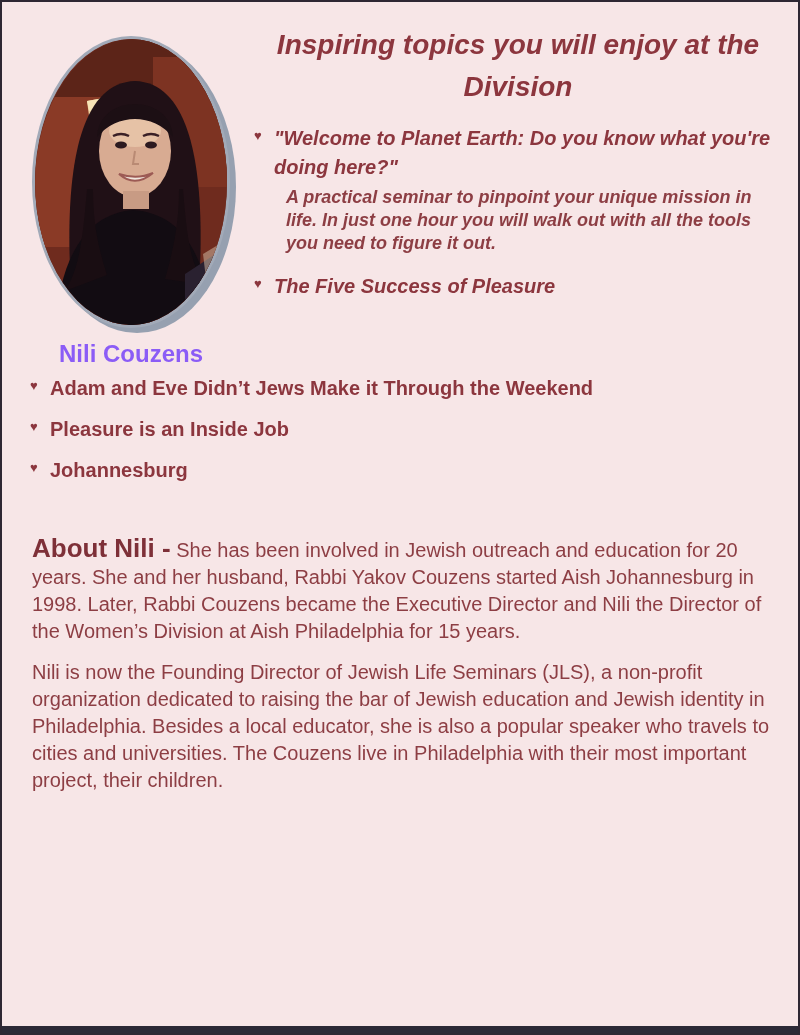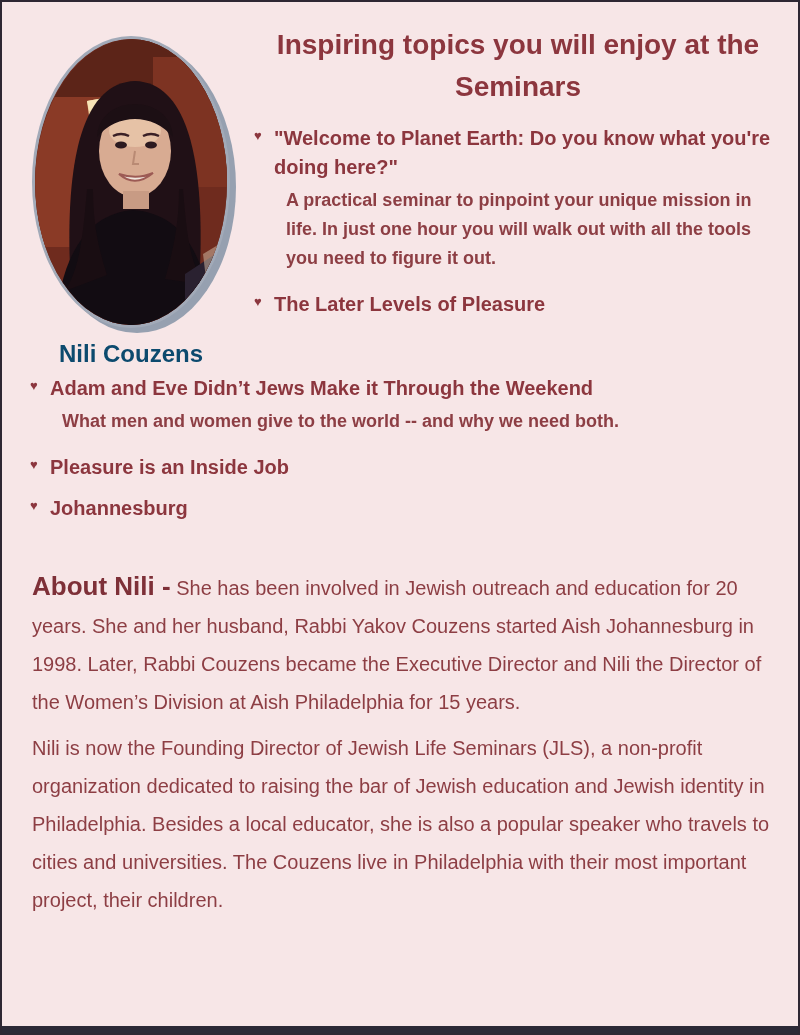--- a/index.html
+++ b/index.html
@@ -14,48 +14,48 @@
   }
   
   .top { display:flex; padding:6px 10px 0 10px; }
   .photo-col { flex:0 0 238px; width:238px; text-align:center; padding-top:28px; }
   .photo-frame {
     width:192px; height:286px; margin:0 auto; border-radius:50%;
     border:3px solid #a2aab8; box-shadow:6px 5px 0 #96a0b0;
     overflow:hidden; background:#6f2b1e;
   }
   .photo-frame svg { display:block; }
-  .caption { margin-top:12px; font-size:24px; font-weight:bold; color:#0c4a6e; }
+  .caption { margin-top:12px; font-size:24px; font-weight:bold; color:#8b5cf6; }
 
-  .right-col { flex:1; padding:16px 6px 0 4px; }
+  .right-col { flex:1; padding:16px 6px 0 4px;font-style:italic; }
   .title {
     text-align:center; font-size:28px; font-weight:bold; color:#8c363e;
     line-height:42px; margin:0 0 16px 0;
   }
   
   .topic { display:flex; margin-bottom:8px; }
   .bullet {
     flex:0 0 20px; width:20px; font-size:13px; color:#8c363e;
     padding-top:5px; line-height:1;
   }
   .topic-body { flex:1; }
   .topic-title {
     font-size:20px; font-weight:bold; color:#8c363e; line-height:29px;
     margin:0 0 4px 0;
   }
   .topic-desc {
-    font-size:18px; font-weight:bold; color:#8d3e44; line-height:29px;
+    font-size:18px; font-weight:bold; color:#8d3e44; line-height:23px;
     margin:0 0 9px 0; padding-left:12px;
   }
   
   .full-topics { padding:6px 18px 0 28px; }
   .full-topics .topic-desc { line-height:29px; }
   
   .about { padding:24px 20px 0 30px; color:#8d3e44; }
-  .about p { margin:8px 0 5px 0; font-size:20px; font-weight:normal; line-height:38px; }
+  .about p { margin:14px 0 5px 0; font-size:20px; font-weight:normal; line-height:27px; }
   .about-head { font-size:26px; font-weight:bold; color:#7e3038; }
 </style>
 </head>
 <body>
 
 <div class="page">
 
   <div class="top">
 
     <div class="photo-col">
@@ -89,46 +89,45 @@
             <path d="M148,150 C152,200 156,230 172,246 L130,240 C140,205 144,180 144,150 Z" fill="#190d12"></path>
             <polygon points="150,235 196,205 196,290 150,290" fill="#2a2130"></polygon>
             <polygon points="168,215 196,198 196,240 172,248" fill="#cdb6a0" opacity="0.55"></polygon>
           </g>
         </svg>
       </div>
       <div class="caption">Nili Couzens</div>
     </div>
 
     <div class="right-col">
-      <h1 class="title"><span>Inspiring topics you will enjoy at the</span><br><span>Seminars</span></h1>
+      <h1 class="title"><span>Inspiring topics you will enjoy at the</span><br><span>Division</span></h1>
 
       <div class="topic">
         <span class="bullet">♥</span>
         <div class="topic-body">
           <div class="topic-title">"Welcome to Planet Earth: Do you know what you're doing here?"</div>
           <div class="topic-desc">A practical seminar to pinpoint your unique mission in life. In just one hour you will walk out with all the tools you need to figure it out.</div>
         </div>
       </div>
 
       <div class="topic">
         <span class="bullet">♥</span>
         <div class="topic-body">
-          <div class="topic-title">The Later Levels of Pleasure</div>
+          <div class="topic-title">The Five Success of Pleasure</div>
         </div>
       </div>
     </div>
   </div>
 
   <div class="full-topics">
 
     <div class="topic">
       <span class="bullet">♥</span>
       <div class="topic-body">
         <div class="topic-title">Adam and Eve Didn’t Jews Make it Through the Weekend</div>
-        <div class="topic-desc">What men and women give to the world -- and why we need both.</div>
       </div>
     </div>
 
     <div class="topic">
       <span class="bullet">♥</span>
       <div class="topic-body">
         <div class="topic-title">Pleasure is an Inside Job</div>
       </div>
     </div>
 

